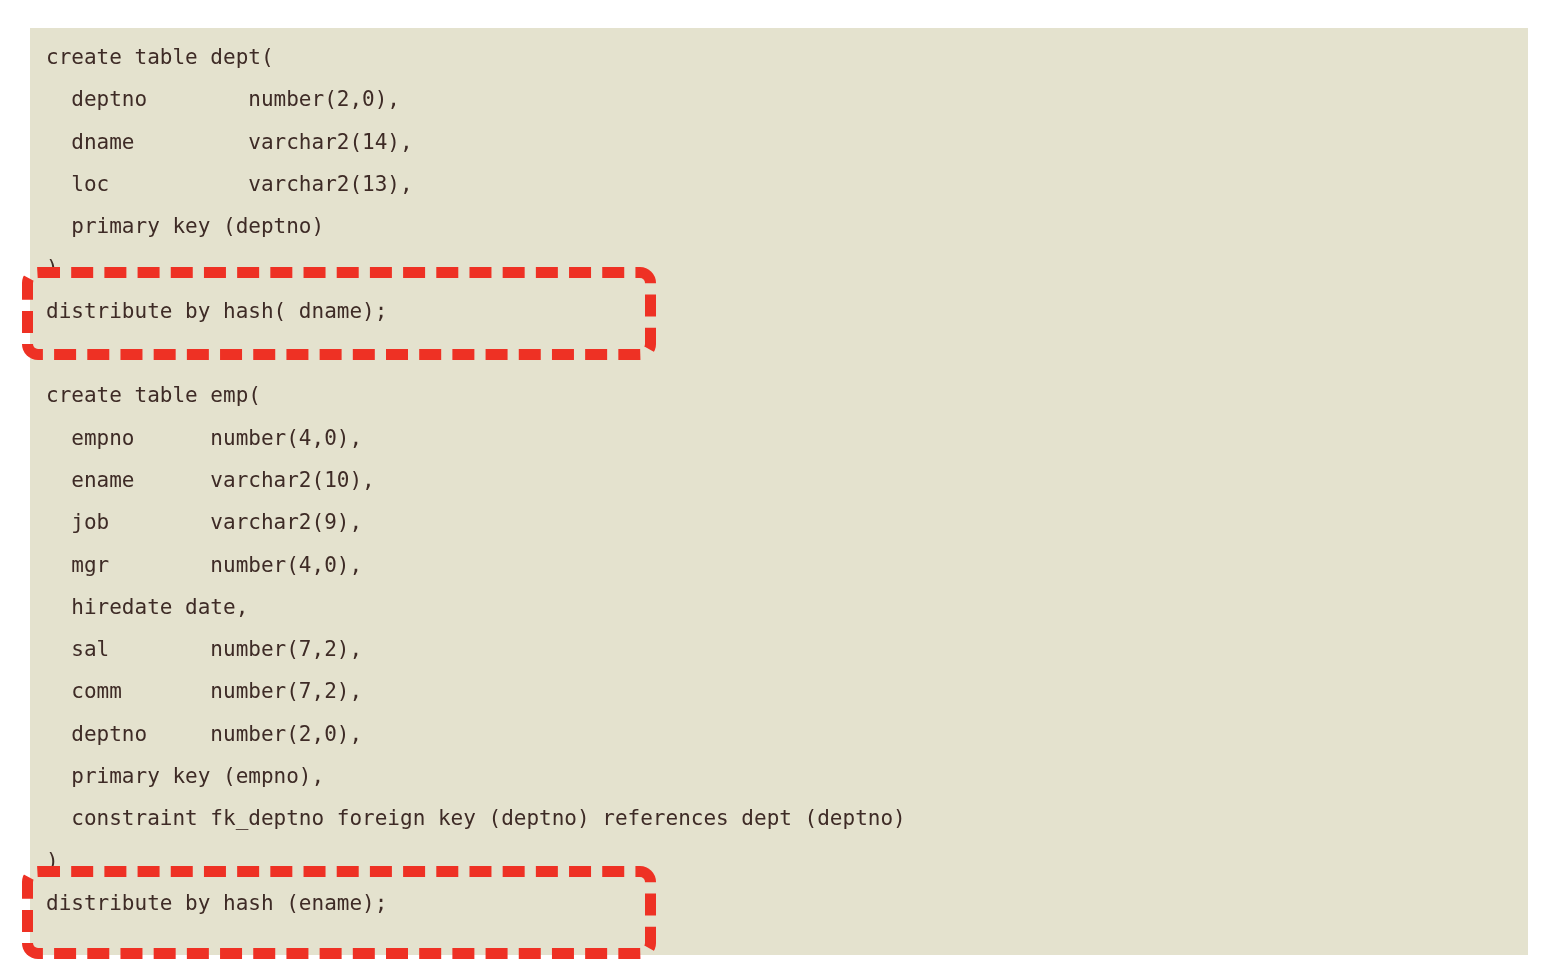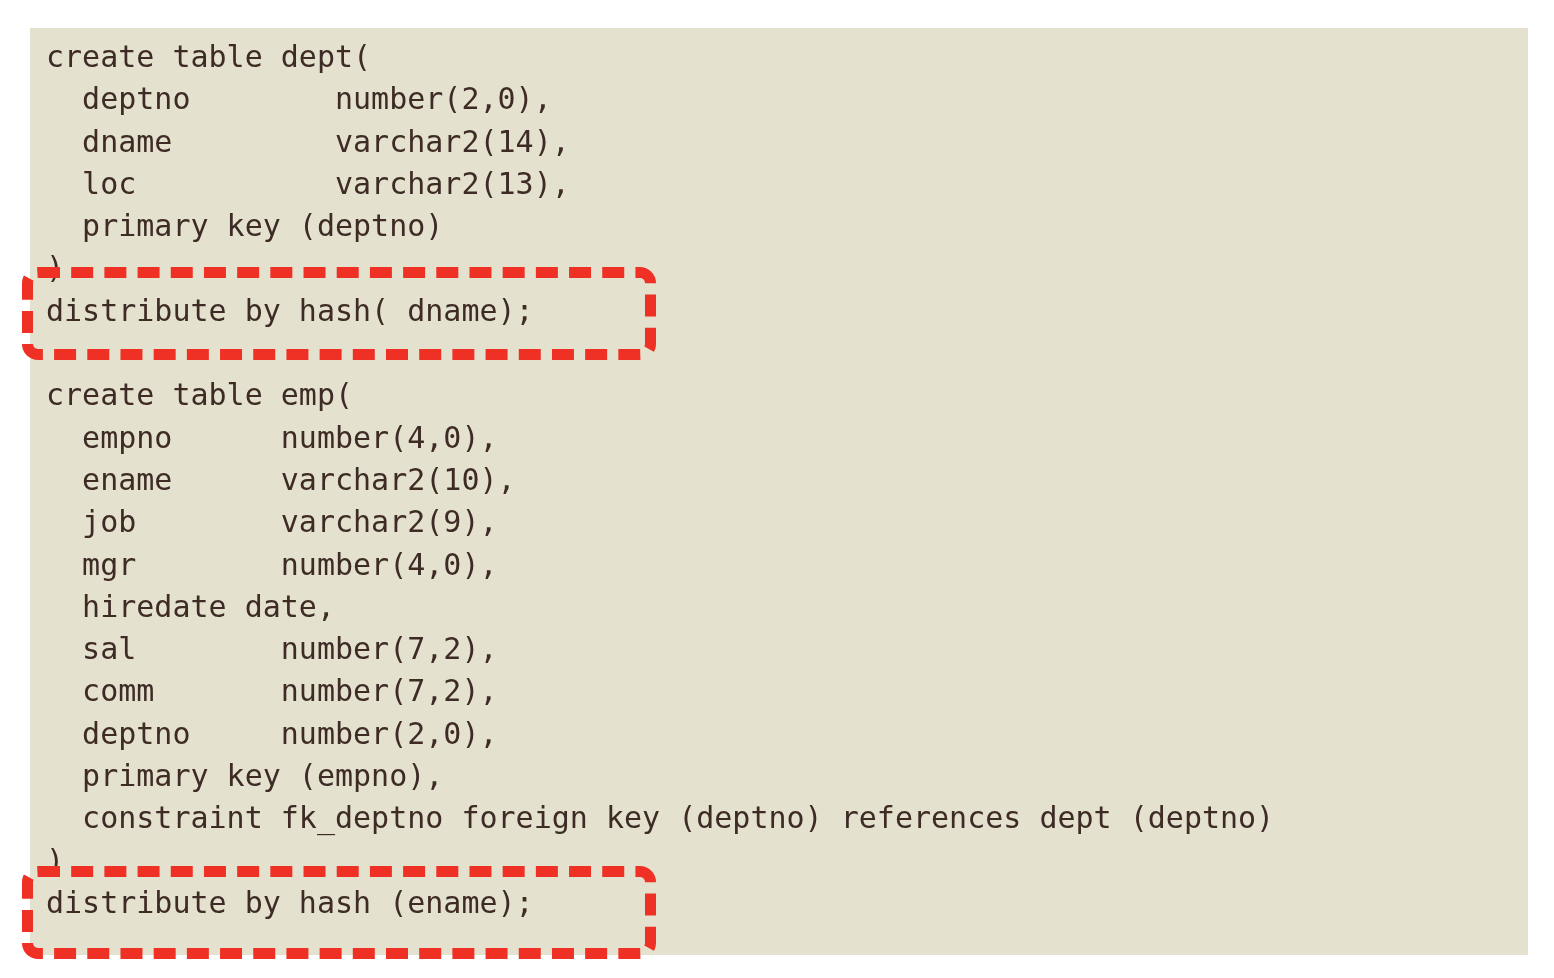--- a/index.html
+++ b/index.html
@@ -33,21 +33,21 @@
     overflow: hidden;
   }
 
   #code-block {
     position: absolute;
     left: 16px;
     top: 8px;
     margin: 0;
     padding: 0;
     font-family: "DejaVu Sans Mono", "Liberation Mono", monospace;
-    font-size: 30px;
+    font-size: 21px;
     line-height: 42.3px;
     letter-spacing: 0px;
     color: #3e2b26;
     white-space: pre;
     font-weight: 400;
     -webkit-font-smoothing: antialiased;
   }
 
   
   .hl-box {

